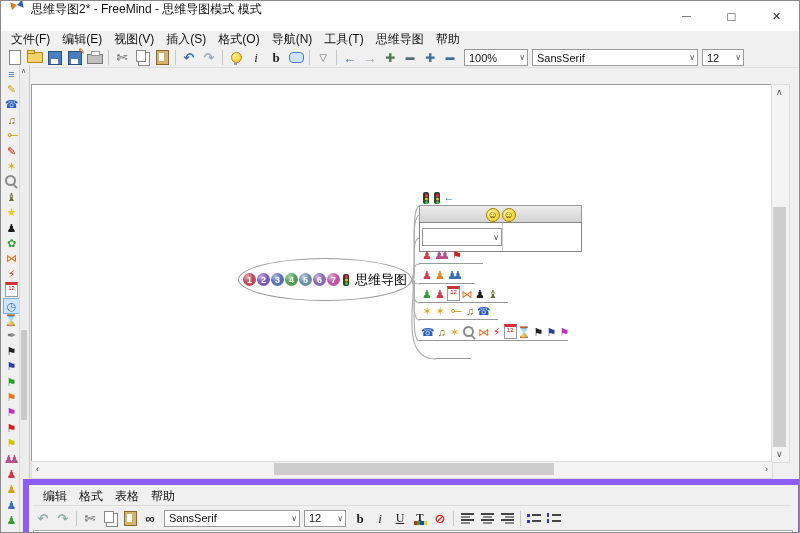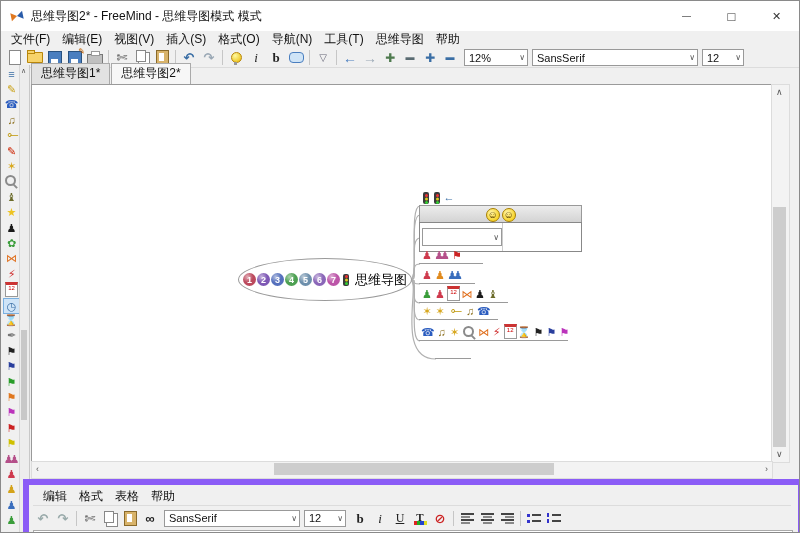--- a/index.html
+++ b/index.html
@@ -1,19 +1,19 @@
 <!DOCTYPE html>
 <html><head>
 <meta charset="utf-8">
 <style>
   html,body{margin:0;padding:0;background:#d8d8d8;font-family:"Liberation Sans","DejaVu Sans",sans-serif;}
   #win{position:relative;width:798px;height:531px;background:#f0f0f0;border:1px solid #8a8a8a;overflow:hidden;}
   .abs{position:absolute;}
   
-  #titlebar{left:0;top:0;width:100%;height:30px;background:#ffffff;display:flex;align-items:center;border-bottom:1px solid #e6e6e6;}
+  #titlebar{left:0;top:0;width:100%;height:30px;background:#ffffff;display:flex;align-items:flex-start;border-bottom:1px solid #e6e6e6;}
   .logo{width:0;height:0;border-left:6px solid #e07820;border-right:6px solid #2a5caa;border-top:4px solid transparent;border-bottom:4px solid transparent;margin:0 8px 0 10px;transform:rotate(-12deg);}
   #title-text{font-size:12px;color:#111;}
   #win-controls{margin-left:auto;display:flex;height:100%;}
   .wc{width:45px;height:100%;display:flex;align-items:center;justify-content:center;font-size:11px;color:#333;}
   .wc-min::before{content:"—";font-size:9px;}
   .wc-max::before{content:"□";font-size:13px;}
   .wc-close::before{content:"✕";font-size:11px;}
   
   #menubar{left:0;top:30px;width:100%;height:17px;background:#f0f0f0;display:flex;align-items:center;padding-left:4px;}
   .menu-item{font-size:12px;color:#111;padding:1px 6px;white-space:nowrap;}
@@ -189,37 +189,33 @@
           <span class="g" style="color: rgb(90, 107, 114); font-size: 9px;">▬</span>
         </span>
         <span class="tb-btn">
           <span class="g" style="color: rgb(58, 110, 165); font-size: 12px;">✚</span>
         </span>
         <span class="tb-btn">
           <span class="g" style="color: rgb(58, 110, 165); font-size: 9px;">▬</span>
         </span>
       </span>
     <span class="combo" style="width:56px;margin-left:4px;">
-      <span>12%</span>
+      <span>100%</span>
         <span class="chev"></span>
     </span>
     <span class="combo" style="width:158px;margin-left:4px;">
       <span>SansSerif</span>
         <span class="chev"></span>
     </span>
     <span class="combo" style="width:34px;margin-left:4px;">
       <span>12</span>
         <span class="chev"></span>
     </span>
   </div>
 
-  <div id="tabbar" class="abs">
-      <span class="tab">思维导图1*</span>
-      <span class="tab active">思维导图2*</span>
-    </div>
 
   <div id="left-toolbar" class="abs">
     <div id="left-icons">
         <span class="sb-icon" style="top: 2px;">
           <span class="mi" style="color: rgb(58, 110, 165);">≡</span>
         </span>
         <span class="sb-icon" style="top: 17.4px;">
           <span class="mi" style="color: rgb(202, 162, 26);">✎</span>
         </span>
         <span class="sb-icon" style="top: 32.8px;">

